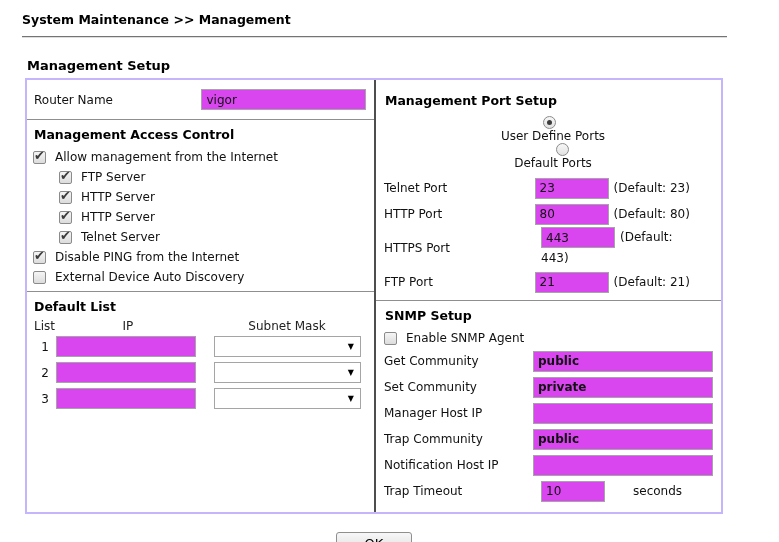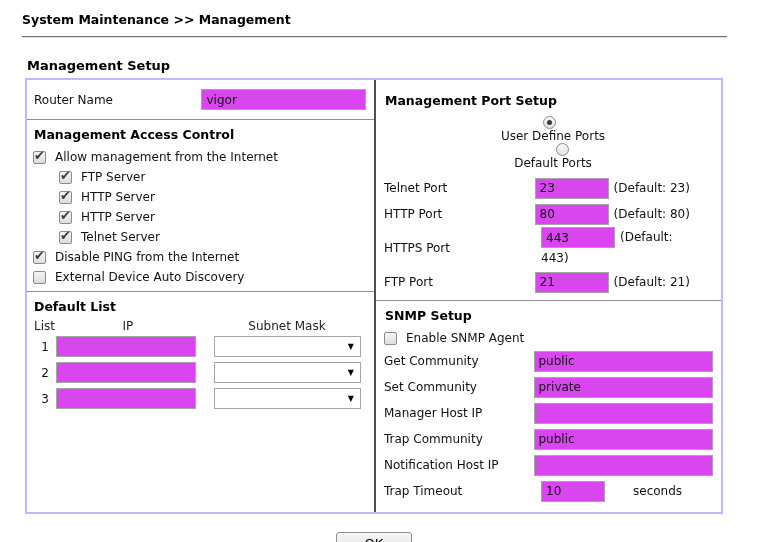--- a/index.html
+++ b/index.html
@@ -57,21 +57,21 @@
   .radio.checked::after { content:""; position:absolute; top:3px; left:3px; width:5px; height:5px;
                           border-radius:50%; background:#3c3c3c; }
   .radio-label { margin:0 0 0 8px; }
   .radio2 { margin-left:26px; }
 
   .port-row, .snmp-row { display:flex; align-items:center; min-height:26px; }
   .port-row .lbl, .snmp-row .lbl { width:157px; }
   .pfield { width:186px; line-height:21px; }
   .pfield.narrow { width:152px; }
   .port-input { width:74px; margin-right:5px; vertical-align:middle; }
-  .snmp-input { width:188px; }
+  .snmp-input { width:188px;font-weight:bold; }
   .timeout-input { width:64px; }
   .suffix { margin-left:28px; }
 
   .ok-wrap { margin-left:25px; width:698px; text-align:center; margin-top:18px; }
   .ok-btn { min-width:76px; height:23px; font:13px "DejaVu Sans",sans-serif; color:#000;
             background:linear-gradient(#f7f7f7,#dcdcdc); border:1px solid #8f8f8f; border-radius:3px;
             padding:0 22px; cursor:pointer; }
 </style>
 </head>
 <body>

